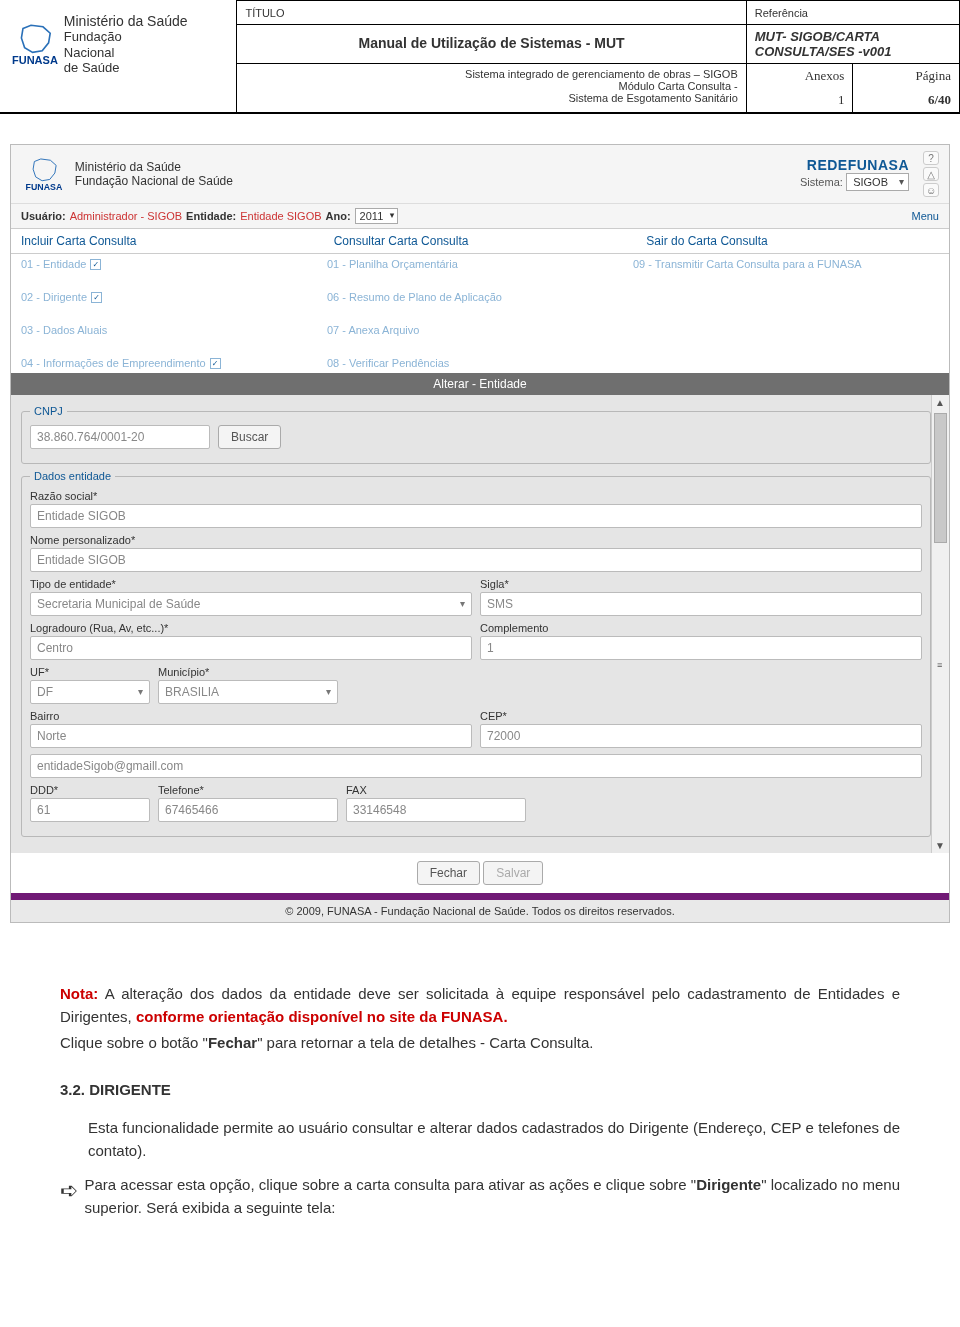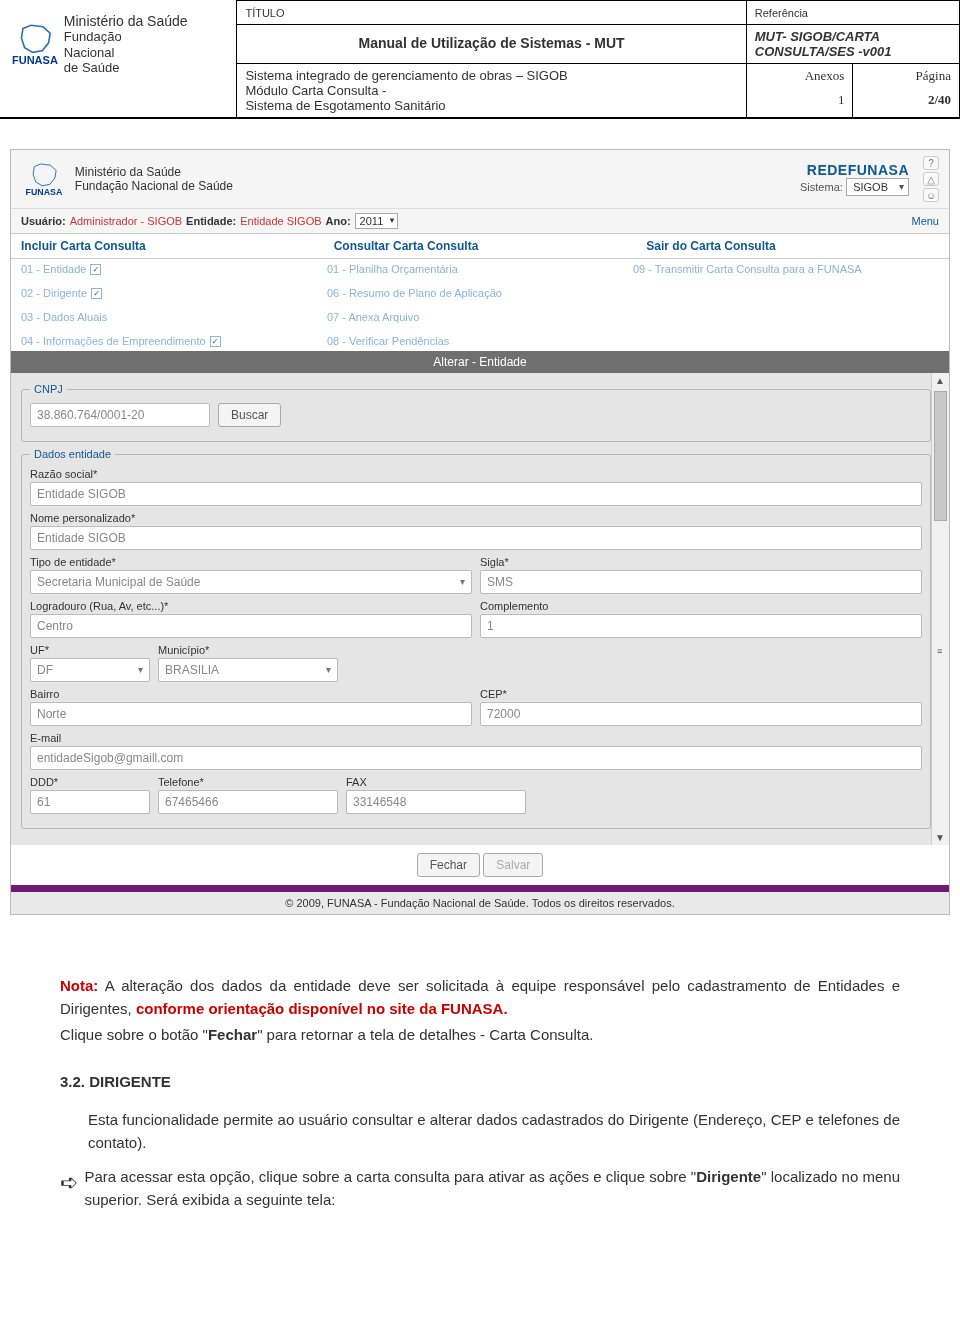--- a/index.html
+++ b/index.html
@@ -5,21 +5,21 @@
   * { box-sizing: border-box; margin: 0; padding: 0; }
   body { font-family: Arial, sans-serif; font-size: 13px; color: #333; background: #fff; width: 960px; }
   
   
   .doc-header { border-collapse: collapse; width: 100%; border-bottom: 2px solid #000; }
   .doc-header td { border: 1px solid #000; padding: 4px 8px; vertical-align: top; font-size: 13px; }
   .logo-cell { width: 200px; border-left: none !important; border-top: none !important; }
   .col-titulo { font-size: 11px; font-weight: normal; }
   .col-ref { font-size: 11px; font-weight: normal; }
   .title-strong { font-weight: bold; font-size: 14px; text-align: center; display: block; padding: 6px 0; }
-  .subtitle-block { text-align: left; font-size: 13px; }
+  .subtitle-block { text-align: right; font-size: 11px; }
   .anex-cell { text-align: right; font-family: Liberation Serif, serif; }
 
   .logo-wrap { display: flex; align-items: center; gap: 6px; padding: 8px 4px; }
   .logo-text-stack { display: flex; flex-direction: column; line-height: 1.2; }
   .logo-min { font-size: 14px; }
   .logo-fund { font-size: 13px; color: #333; }
 
   .funasa-logo { display: flex; flex-direction: column; align-items: center; font-size: 9px; }
   .funasa-logo svg { width: 42px; height: 32px; }
   .funasa-label { font-weight: bold; color: #003a8c; font-size: 11px; }
@@ -38,23 +38,23 @@
   .side-icons span { width:16px; height:14px; border:1px solid #ccc; border-radius:3px; display:flex; align-items:center; justify-content:center; font-size:10px; color:#777; background:#fafafa;}
   
   .user-bar { background:#f5f5f5; padding:4px 10px; font-size:11px; display:flex; align-items:center; gap:4px; border-top:1px solid #ddd;}
   .user-bar .red { color:#c33; }
   .user-bar .bold { font-weight:bold; color:#333;}
   .year-select { border:1px solid #aaa; padding:1px 14px 1px 4px; position:relative; display:inline-block; background:#fff; }
   .year-select::after { content:'▾'; position:absolute; right:3px; top:1px; font-size:9px;}
   .menu-link { margin-left:auto; color:#0f5895; font-size:11px; }
   
   .nav-row { display:flex; background:#fff; border-top:1px solid #ccc; border-bottom:1px solid #ccc; }
-  .nav-row > div { flex:1; padding:5px 10px; font-size:12px; color:#0f5895; font-weight:bold; }
-  
-  .step-grid { display:grid; grid-template-columns:1fr 1fr 1fr; padding:4px 10px; font-size:11px; color:#8bb4d6; row-gap:12px;}
+  .nav-row > div { flex:1; padding:5px 10px; font-size:12px; color:#0f5895; font-weight:normal; }
+  
+  .step-grid { display:grid; grid-template-columns:1fr 1fr 1fr; padding:4px 10px; font-size:11px; color:#8bb4d6; row-gap:21px;}
   .step-grid .step { display:flex; align-items:center; gap:4px; }
   .check { width:11px; height:11px; border:1px solid #8bb4d6; display:inline-flex; align-items:center; justify-content:center; font-size:8px; color:#0f5895;}
   
   .section-bar { background:#6f6f6f; color:#fff; text-align:center; padding:4px; font-size:12px; position:relative;}
   
   .form-area { padding: 10px 18px 10px 10px; background:#e5e5e5; position:relative;}
   .form-scrollbar { position:absolute; right:0; top:0; bottom:0; width:18px; background:#f0f0f0; border-left:1px solid #ccc;}
   .form-scrollbar .sb-arrow { position:absolute; left:3px; font-size:10px; color:#555;}
   .form-scrollbar .sb-arrow.up{top:2px;} .form-scrollbar .sb-arrow.down{bottom:2px;}
   .form-scrollbar .sb-thumb { position:absolute; left:2px; right:2px; top:18px; height:130px; background:#c8c8c8; border:1px solid #aaa;}
@@ -128,21 +128,21 @@
         <div>Módulo Carta Consulta -</div>
         <div>Sistema de Esgotamento Sanitário</div>
       </div>
     </td>
     <td class="anex-cell" style="width:90px;">
       <div>Anexos</div>
       <div style="margin-top:8px;">1</div>
     </td>
     <td class="anex-cell" style="width:90px;">
       <div>Página</div>
-      <div style="margin-top:8px; font-weight:bold;">2/40</div>
+      <div style="margin-top:8px; font-weight:bold;">6/40</div>
     </td>
   </tr>
 </tbody>
   </table>
 
 <div class="app-window">
   <div class="app-top">
     <div class="app-top-left">
       <div class="funasa-logo" style="transform:scale(0.8);">
         <svg viewBox="0 0 50 40">
@@ -288,21 +288,20 @@
             <label>Bairro</label>
             <div class="input">Norte</div>
           </div>
           <div class="field">
             <label>CEP*</label>
             <div class="input">72000</div>
           </div>
         </div>
         <div class="field-row">
           <div class="field">
-            <label>E-mail</label>
             <div class="input">entidadeSigob@gmaill.com</div>
           </div>
         </div>
         <div class="field-row">
           <div class="field small">
             <label>DDD*</label>
             <div class="input">61</div>
           </div>
           <div class="field med">
             <label>Telefone*</label>

